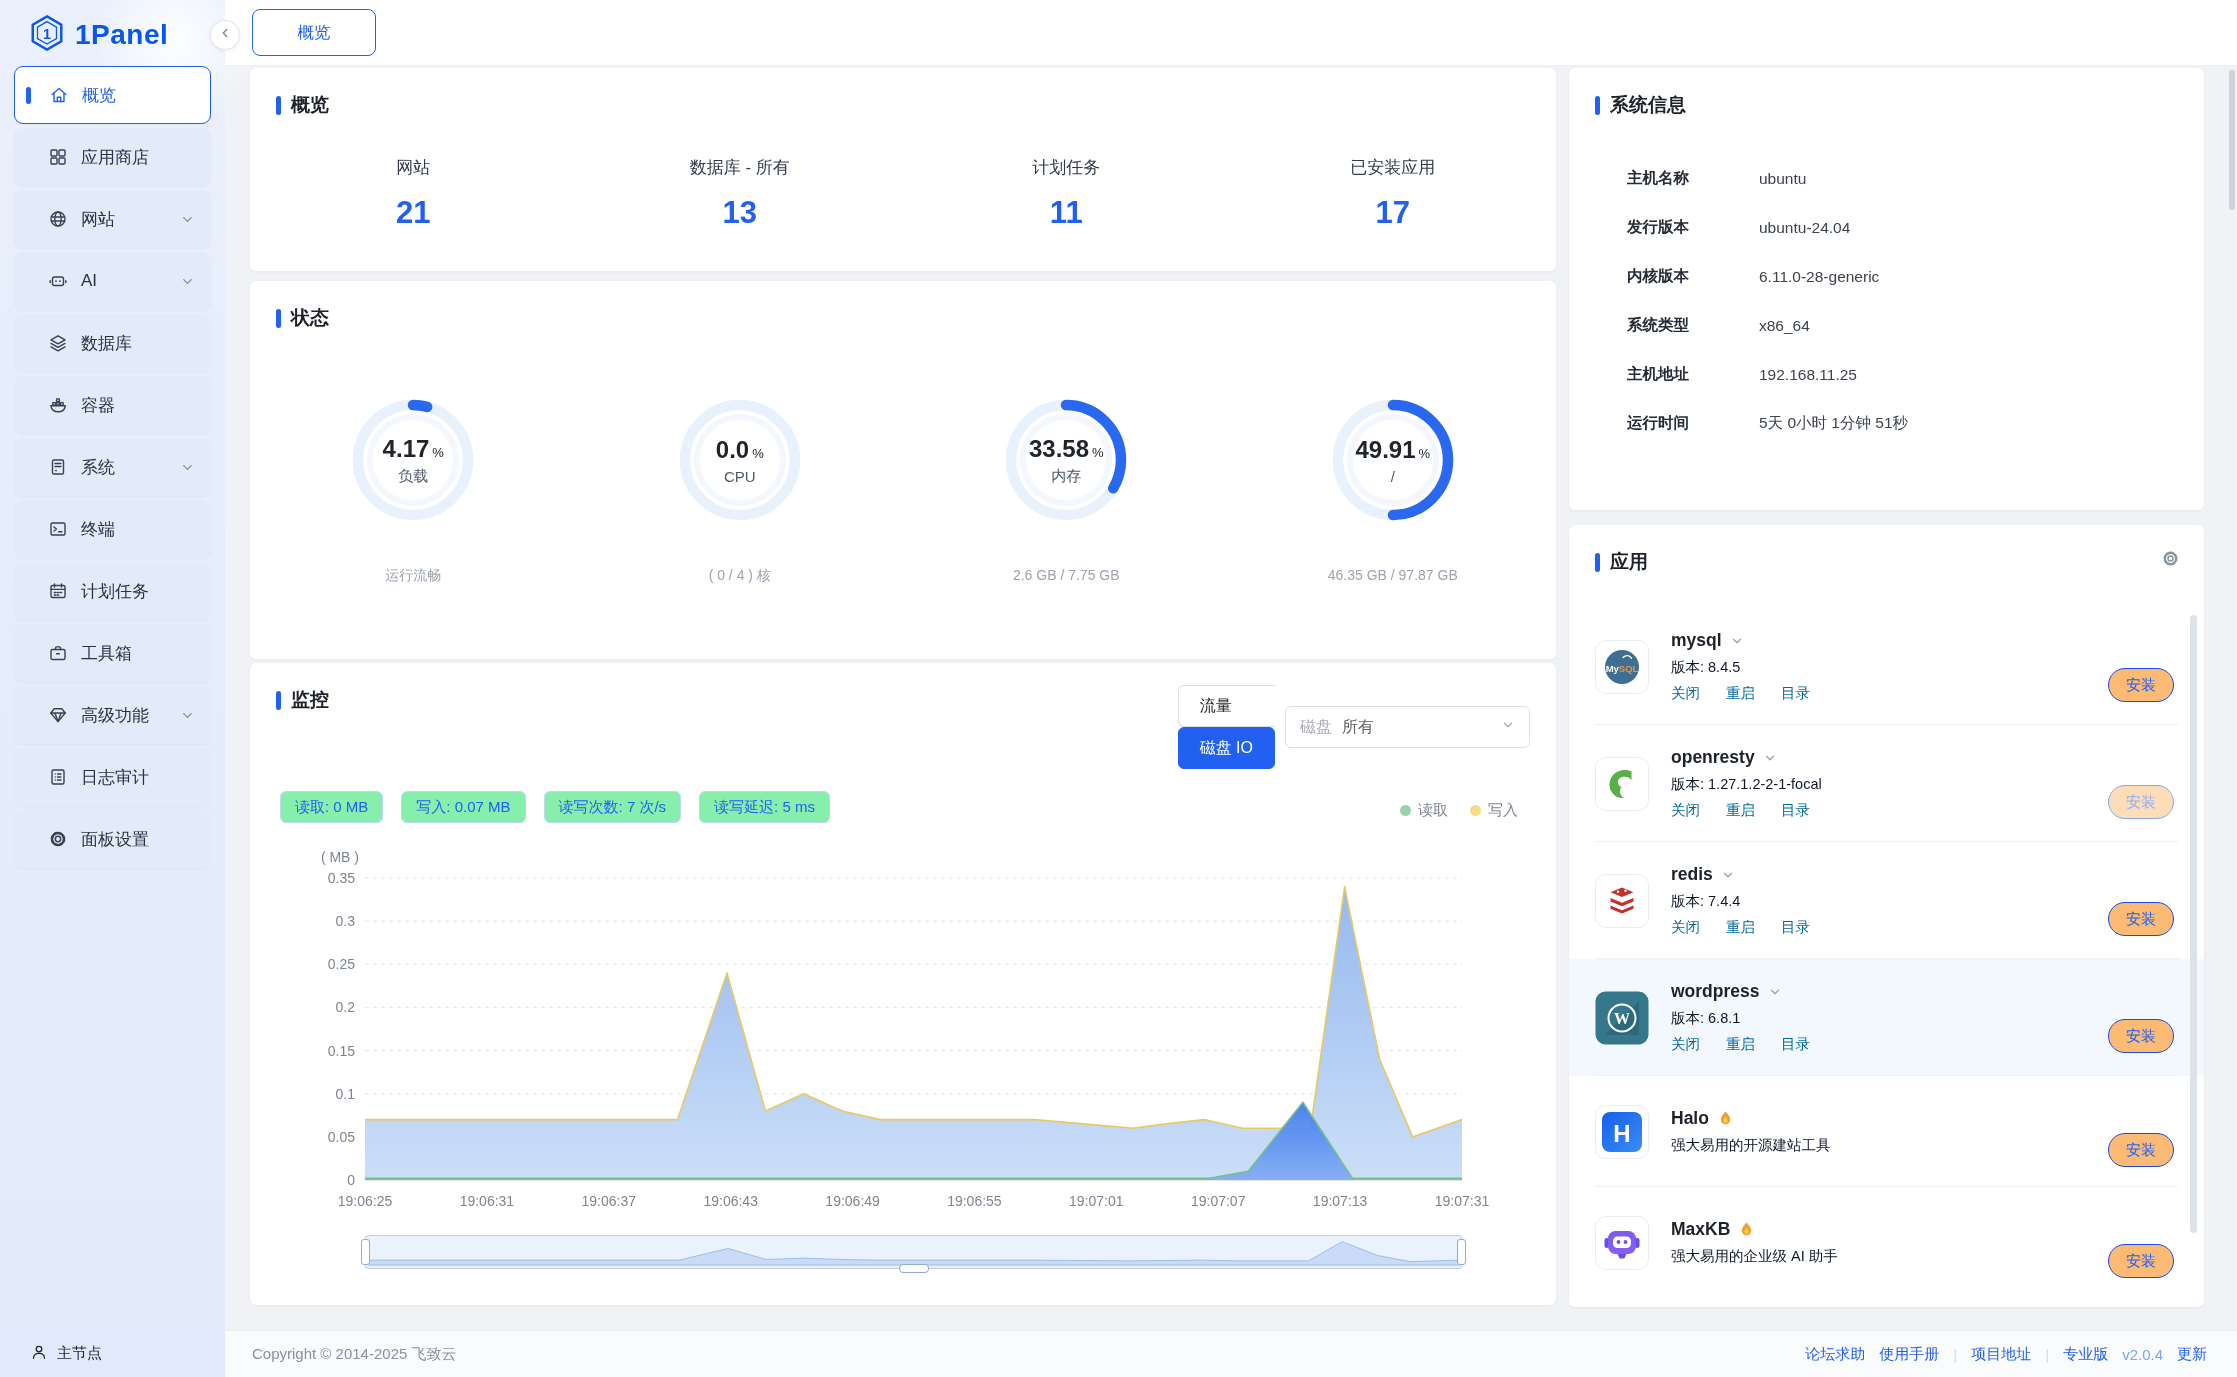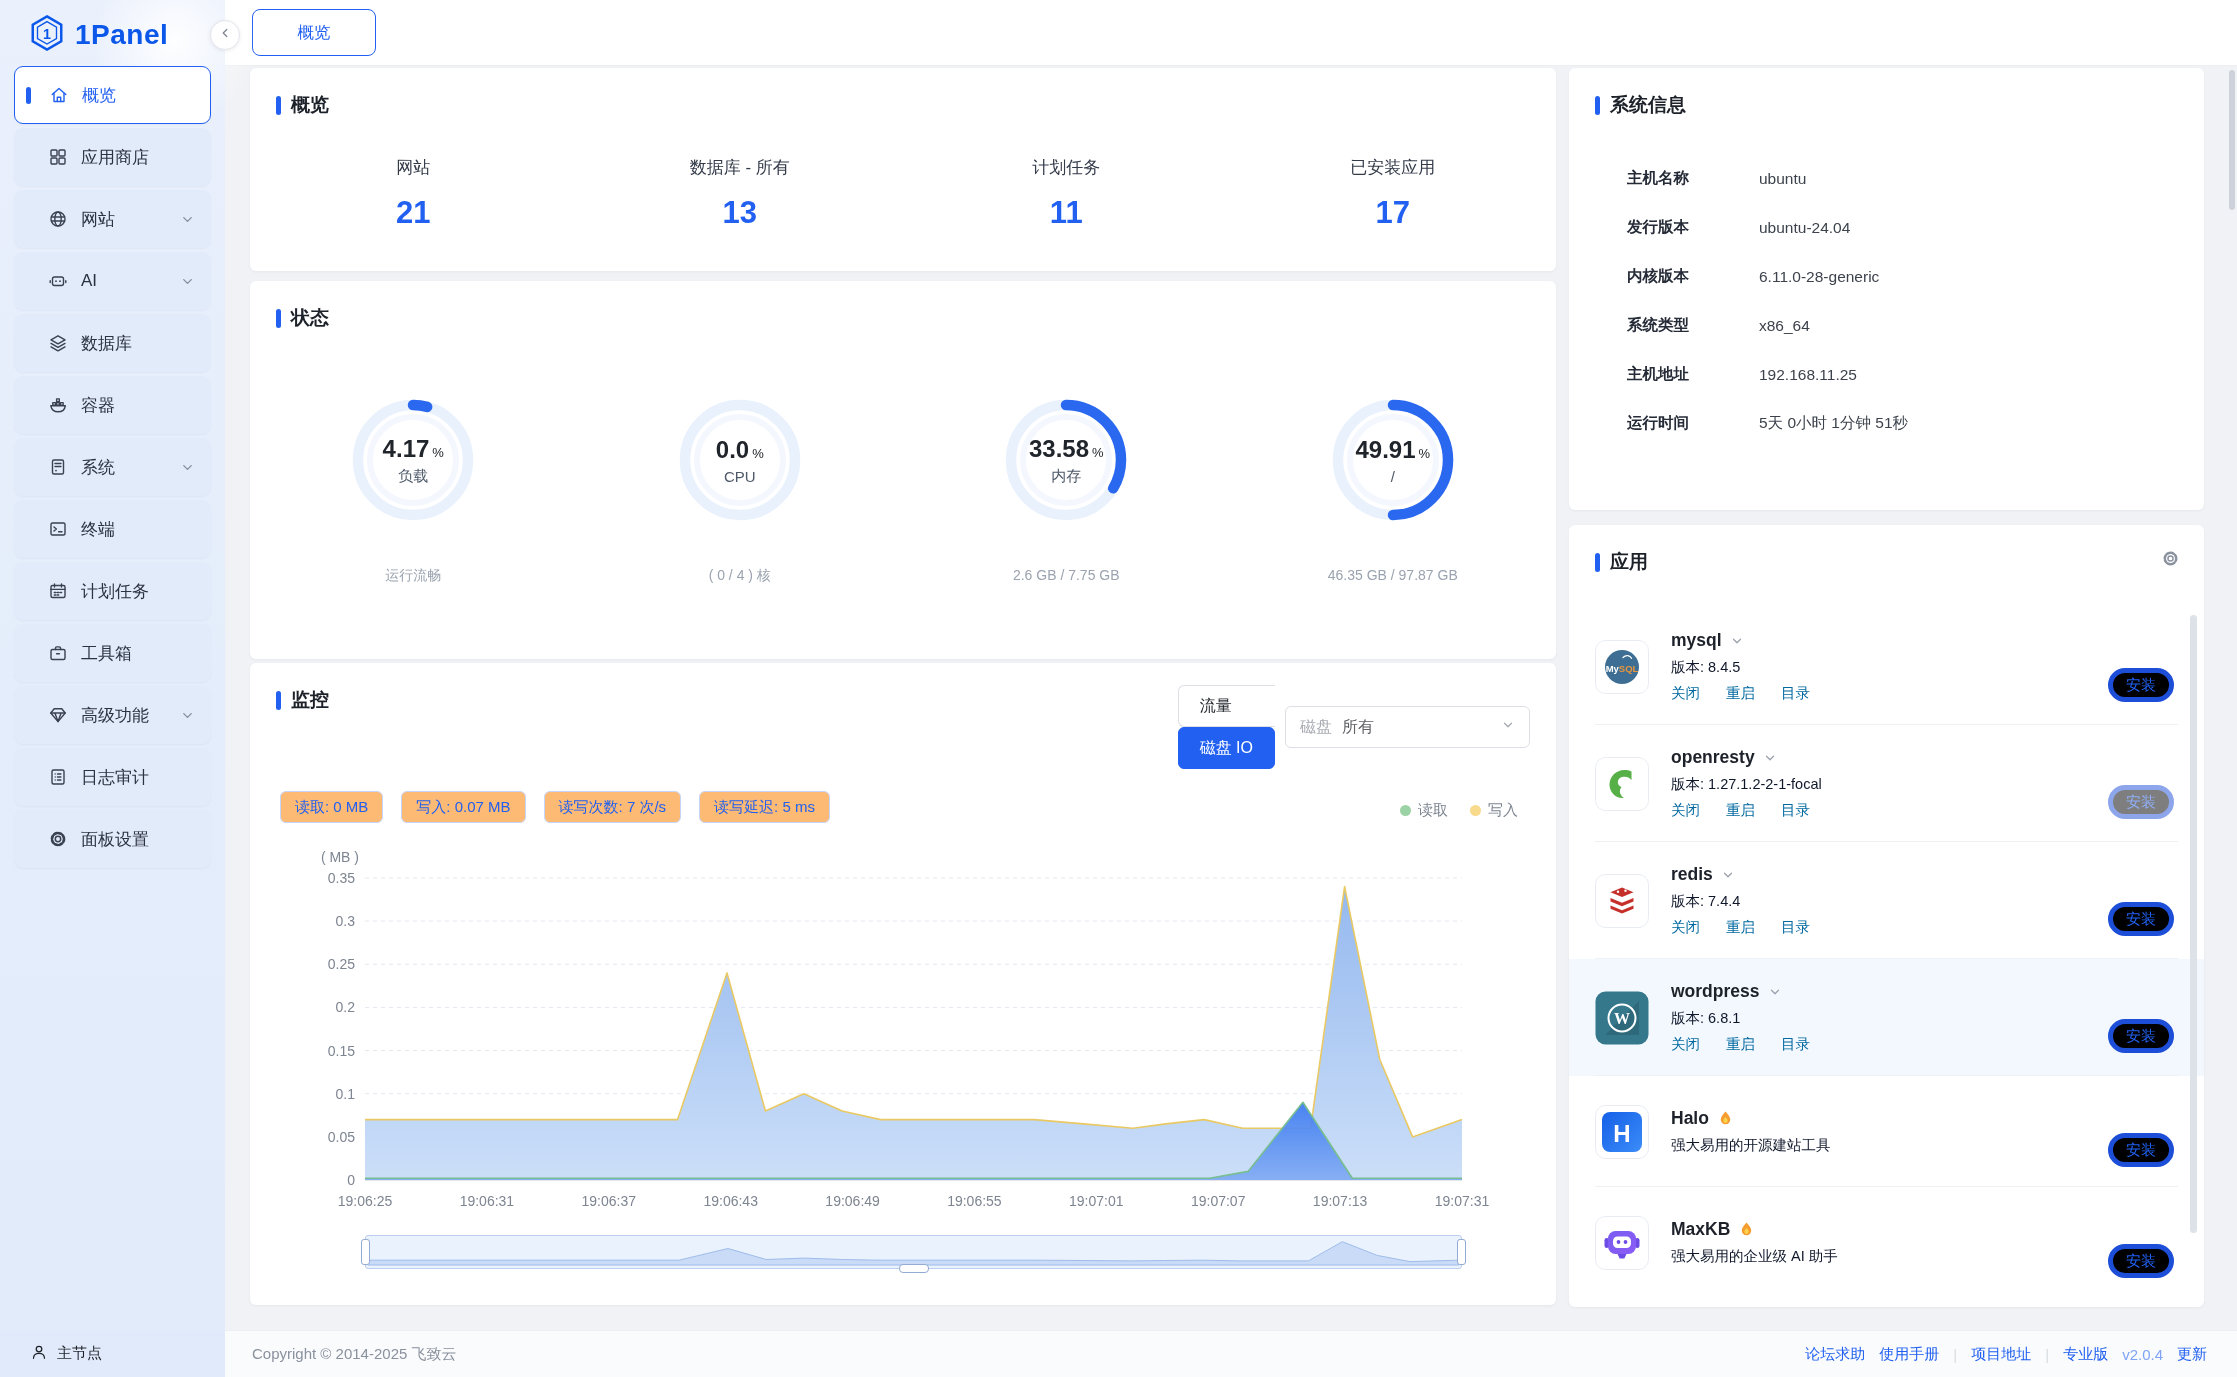--- a/index.html
+++ b/index.html
@@ -76,21 +76,21 @@
   .seg-btn { height:42px; padding:0 21px; display:flex; align-items:center; font-size:16px; border:1px solid #DCDFE6;
              background:#fff; color:#1F2329; cursor:pointer; }
   .seg-btn.first { border-radius:6px 0 0 6px; border-right:none; }
   .seg-btn.active { background:#2160F0; color:#fff; border-color:#2160F0; border-radius:6px; }
   .mon-select { width:245px; height:42px; border:1px solid #DCDFE6; border-radius:6px; background:#fff;
                 display:flex; align-items:center; padding:0 14px; font-size:16px; gap:10px; cursor:pointer; }
   .msel-prefix { color:#A8ABB2; }
   .msel-value { color:#606266; }
   .msel-chev { margin-left:auto; color:#A8ABB2; }
   .badges-row { position:absolute; left:30px; top:128px; display:flex; gap:18px; }
-  .badge { height:32px; padding:4px 14px; display:flex; align-items:center; border:1px solid #C3D6FA; background:#fdba74;
+  .badge { height:32px; padding:4px 14px; display:flex; align-items:center; border:1px solid #C3D6FA; background:#86efac;
            border-radius:6px; color:#2160F0; font-size:15px; }
   .legend { position:absolute; top:138px; right:38px; display:flex; gap:22px; align-items:center; }
   .legend-item { display:flex; align-items:center; gap:7px; font-size:15px; color:#7D8591; cursor:pointer; }
   .ldot { width:11px; height:11px; border-radius:50%; }
   #chart-svg { position:absolute; left:26px; top:175px; }
   #brush { position:absolute; left:115px; top:572px; width:1097px; height:34px; border:1px solid #BCCFEE;
            background:#EAF2FD; border-radius:3px; }
   .bhandle { position:absolute; top:3px; width:9px; height:26px; background:#fff; border:1px solid #92ABD2; border-radius:3px; cursor:ew-resize; }
   .bhandle.l { left:-5px; } .bhandle.r { right:-5px; }
   .bgrip { position:absolute; left:50%; bottom:-5px; transform:translateX(-50%); width:30px; height:9px;
@@ -109,21 +109,21 @@
   .app-row.tall { height:117px; } .app-row.short { height:111px; }
   .app-row.highlight { background:#F2F8FE; }
   .app-sep { position:absolute; bottom:0; left:26px; right:26px; height:1px; background:#EFF1F4; }
   .app-logo { width:54px; height:54px; flex:none; margin-right:22px; }
   .app-info { display:flex; flex-direction:column; gap:7px; }
   .app-name-row { display:flex; align-items:center; gap:8px; font-size:17.5px; font-weight:bold; color:#1D2129; cursor:pointer; }
   .app-name-row .chev { color:#9AA1AD; }
   .app-meta { font-size:14.5px; color:#0f172a; }
   .app-links { display:flex; gap:26px; font-size:14.5px; color:#0369a1; font-weight:500; }
   .app-links span { cursor:pointer; }
-  .install-btn { margin-left:auto; width:66px; height:34px; border-radius:17px; border:5px solid #1d4ed8; background:#000000;
+  .install-btn { margin-left:auto; width:66px; height:34px; border-radius:17px; border:1px solid #1d4ed8; background:#fdba74;
                  color:#2160F0; font-size:15px; display:flex; align-items:center; justify-content:center; cursor:pointer; flex:none;margin-top:37px; }
   .install-btn.disabled { opacity:.5; cursor:default; }
   .apps-scroll { position:absolute; right:7px; top:90px; width:7px; height:618px; border-radius:4px; background:#DDE1E8; }
   .page-scroll { position:absolute; right:2px; top:70px; width:6px; height:140px; border-radius:3px; background:#CDD2DA; }
 </style>
 </head>
 <body>
 
 <div id="app">
 

